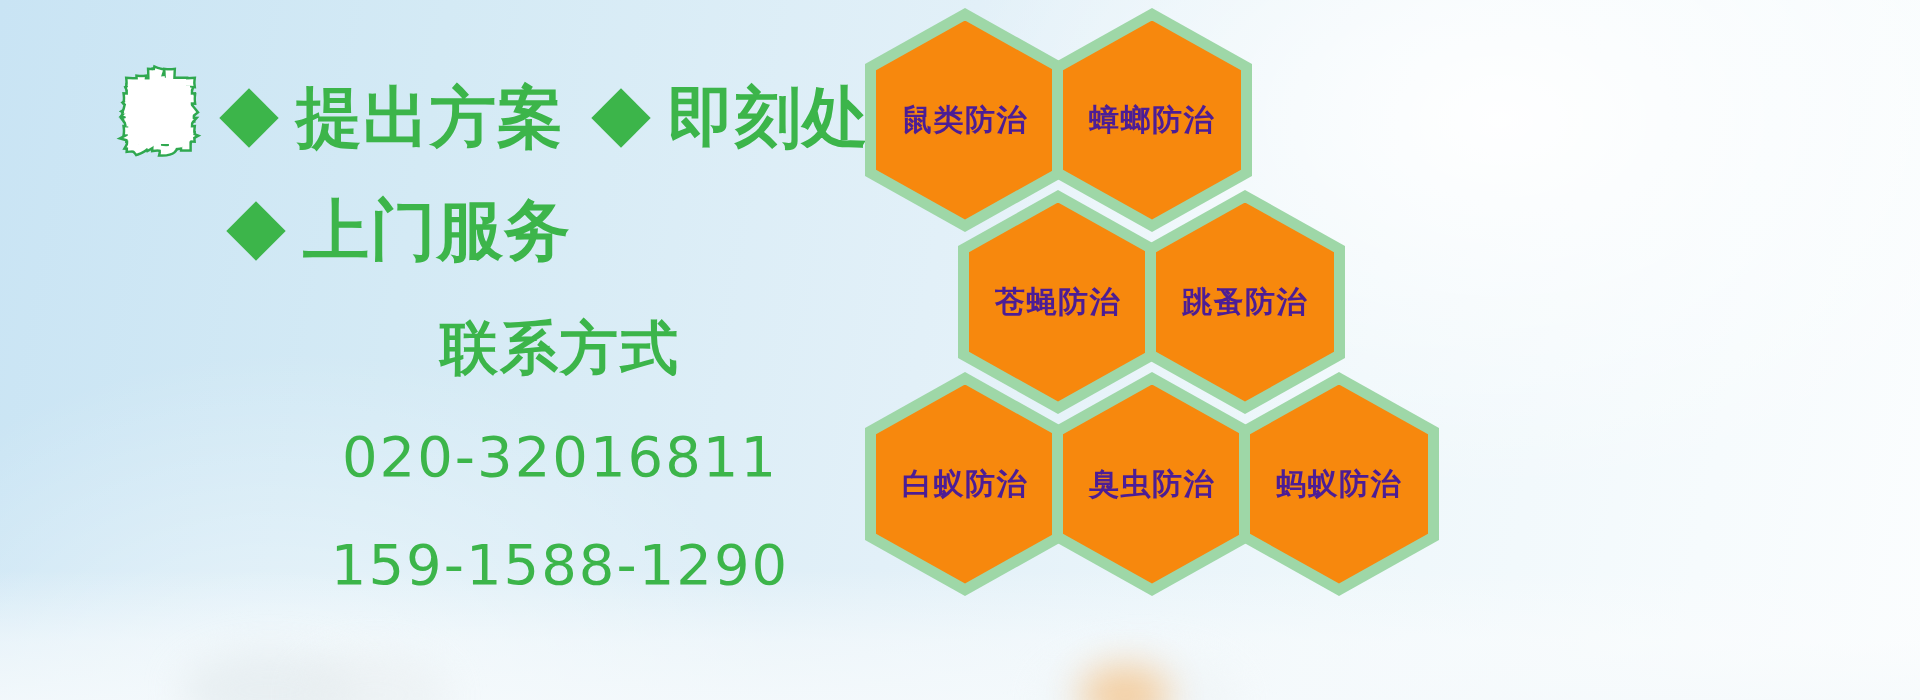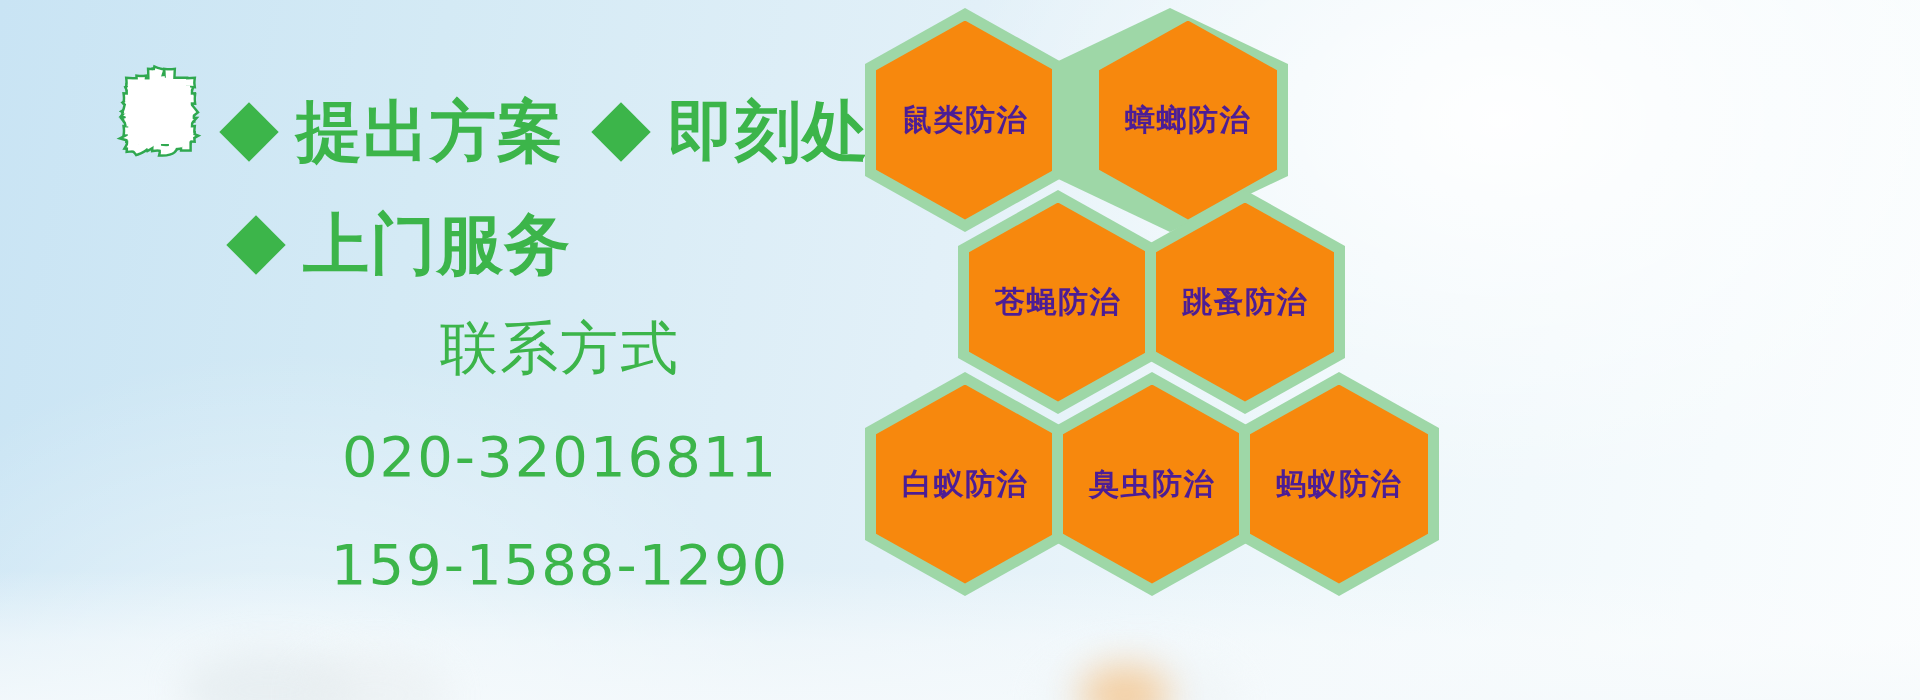--- a/index.html
+++ b/index.html
@@ -31,41 +31,41 @@
     font-size:70px;line-height:1.02;font-weight:bold;
     letter-spacing:2px;
     color:#ffffff;
     -webkit-text-stroke:5px #2fa84f;
     paint-order:stroke fill;
     text-align:left;
     white-space:nowrap;
   }
 
   
-  .feat-row{position:absolute;display:flex;align-items:center;white-space:nowrap;margin-top:14px;}
+  .feat-row{position:absolute;display:flex;align-items:center;white-space:nowrap;}
   #feat-row-1{left:228px;top:85px;}
   #feat-row-2{left:235px;top:198px;}
   .feat-item{display:flex;align-items:center;}
   .diamond{
     width:42px;height:42px;background:#3cb54a;
     transform:rotate(45deg);display:inline-block;
     margin-right:26px;flex:0 0 auto;
   }
   .feat-label{
     font-size:66px;font-weight:bold;color:#3cb54a;letter-spacing:1px;
     line-height:1;
   }
   .feat-gap{width:36px;flex:0 0 auto;}
 
   
   #contact{
     position:absolute;left:300px;top:312px;width:520px;text-align:center;
     color:#3cb54a;
   }
-  #contact-title{font-size:58px;font-weight:normal;line-height:1.25;letter-spacing:2px;}
+  #contact-title{font-size:58px;font-weight:bold;line-height:1.25;letter-spacing:2px;}
   .phone{font-size:56px;font-weight:500;line-height:1.32;letter-spacing:2px;
          font-family:"DejaVu Sans","Liberation Sans",sans-serif;margin-top:35px;}
 
   
   #comb{position:absolute;left:855px;top:0px;width:640px;height:620px;}
   .hex{
     position:absolute;width:200px;height:224px;
     display:flex;align-items:center;justify-content:center;
     -webkit-clip-path:polygon(50% 0%,100% 25%,100% 75%,50% 100%,0% 75%,0% 25%);
     clip-path:polygon(50% 0%,100% 25%,100% 75%,50% 100%,0% 75%,0% 25%);
@@ -125,21 +125,21 @@
   </div>
 
   <div id="comb">
 
     <div class="hex" style="left:10px;top:8px;">
       <div class="hex-inner">
         <span class="hex-label">鼠类防治</span>
       </div>
     </div>
 
-    <div class="hex" style="left:197px;top:8px;padding-left:36px;">
+    <div class="hex" style="left:197px;top:8px;">
       <div class="hex-inner">
         <span class="hex-label">蟑螂防治</span>
       </div>
     </div>
 
 
     <div class="hex" style="left:103px;top:190px;">
       <div class="hex-inner">
         <span class="hex-label">苍蝇防治</span>
       </div>

